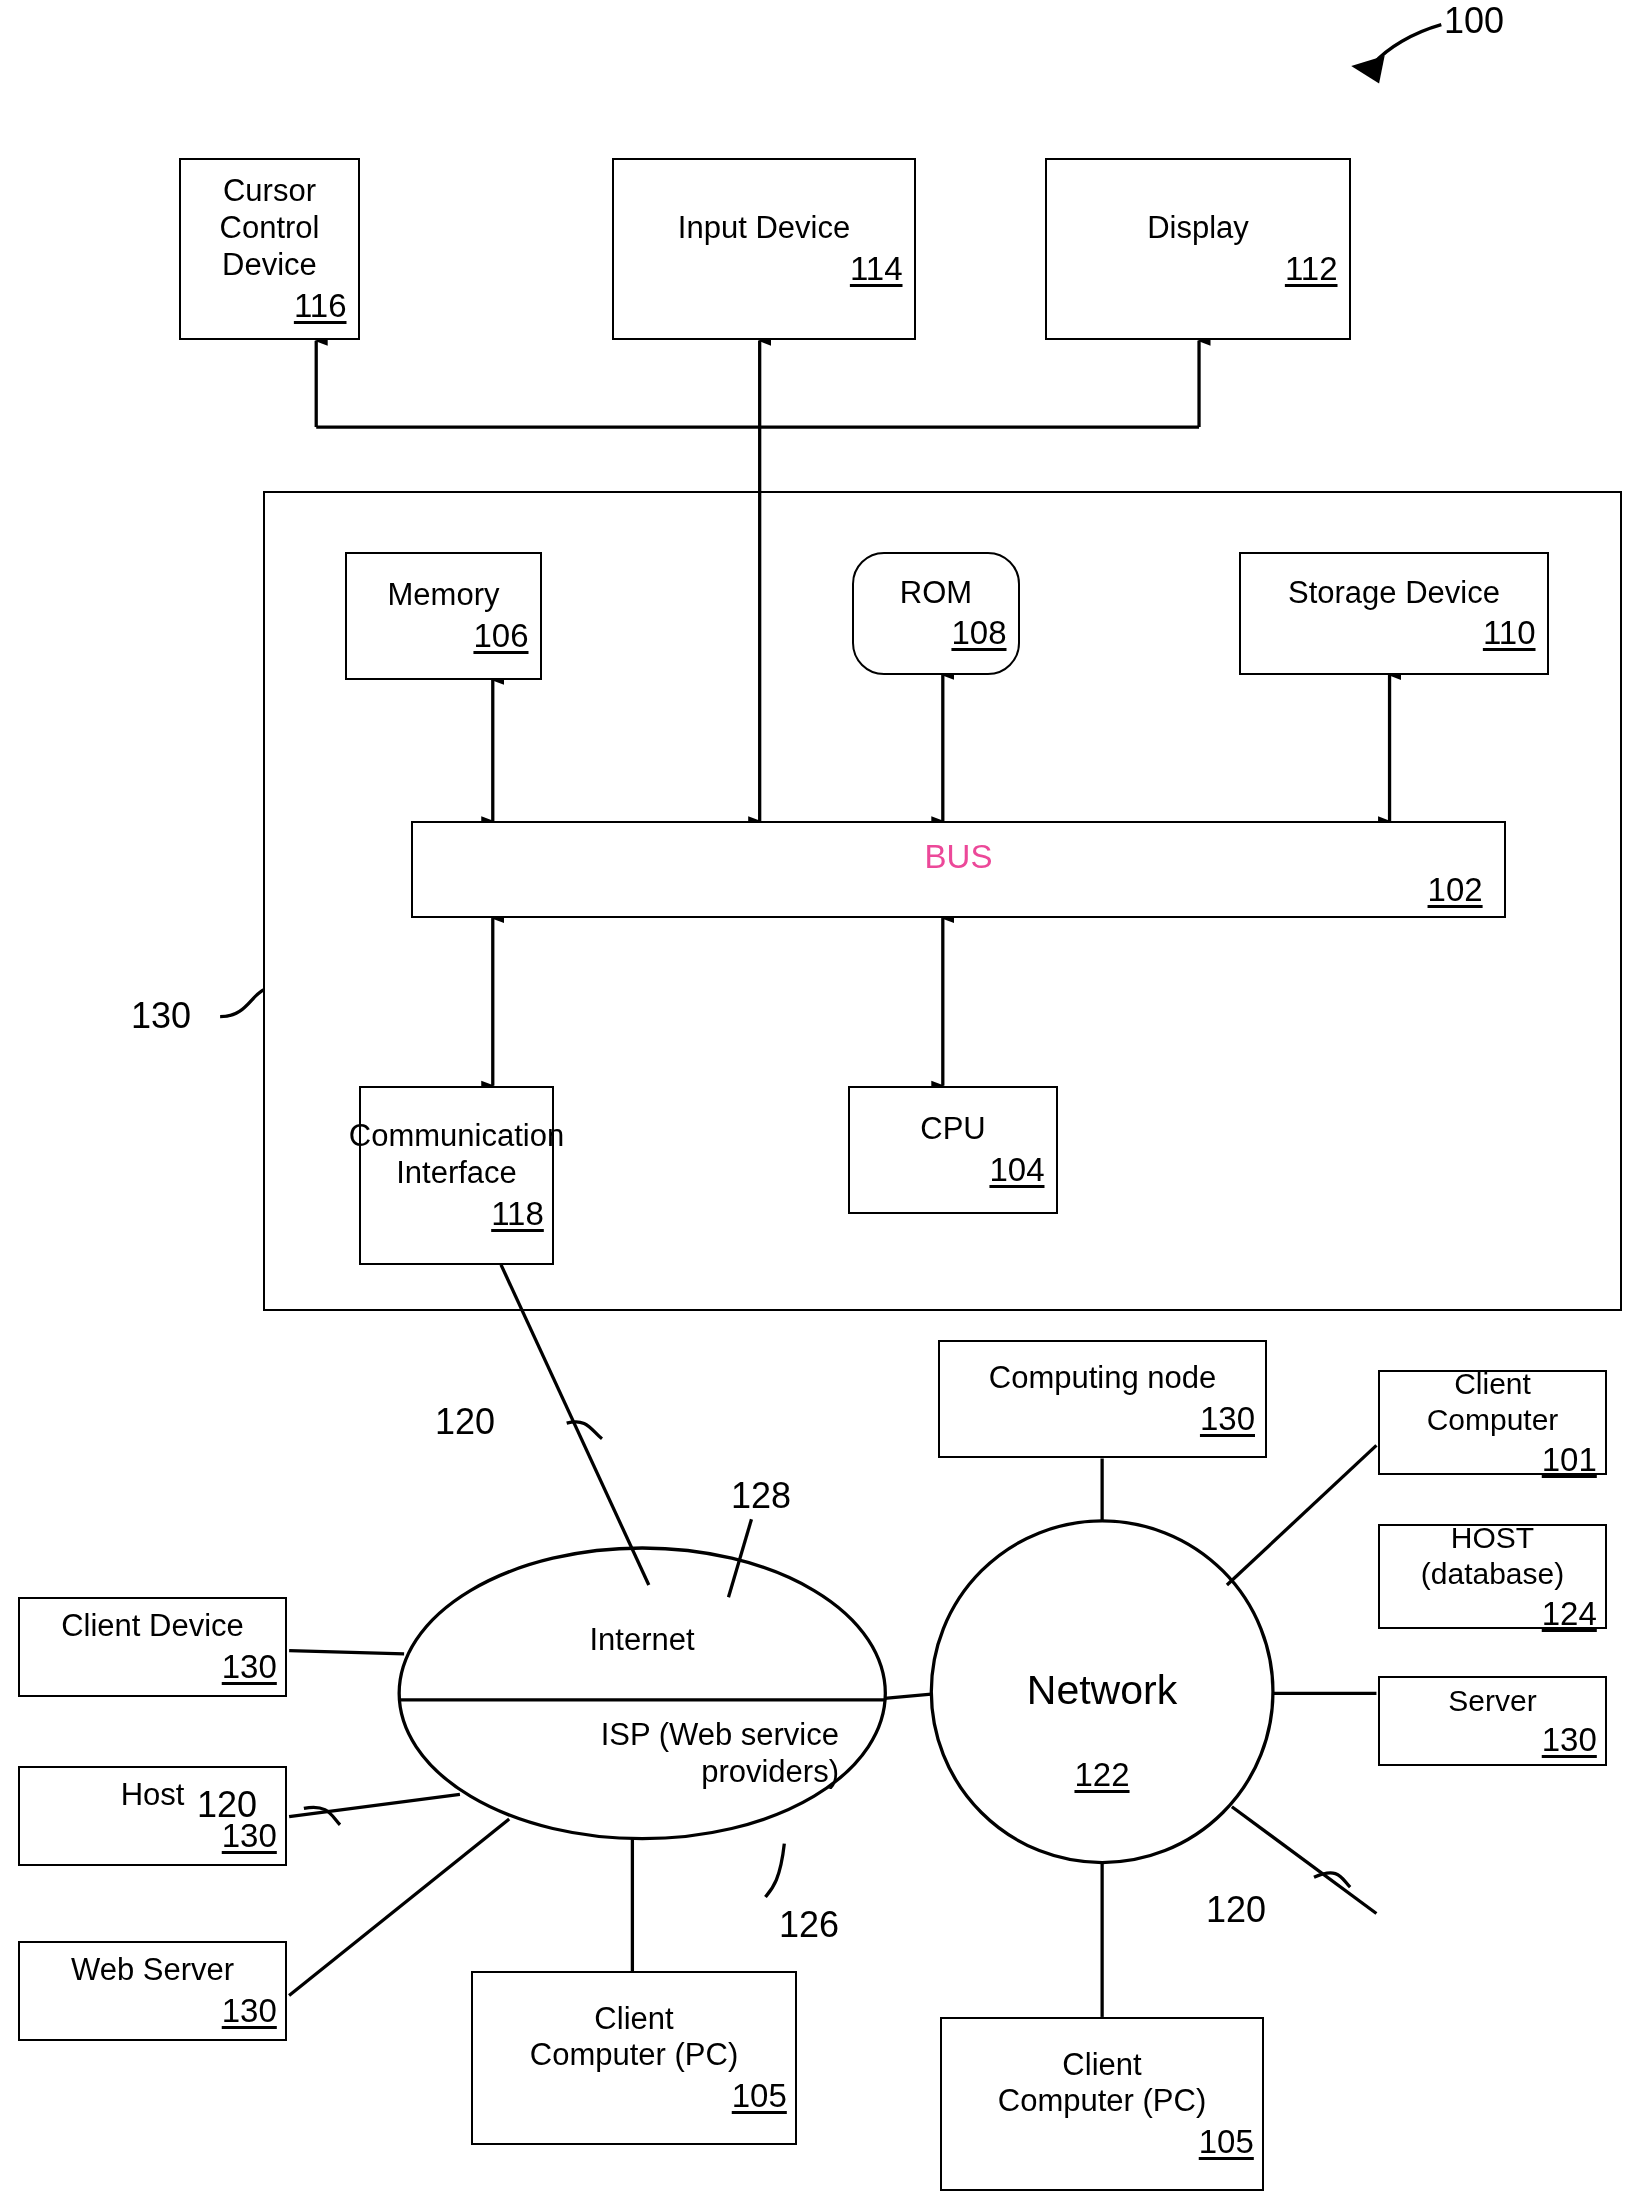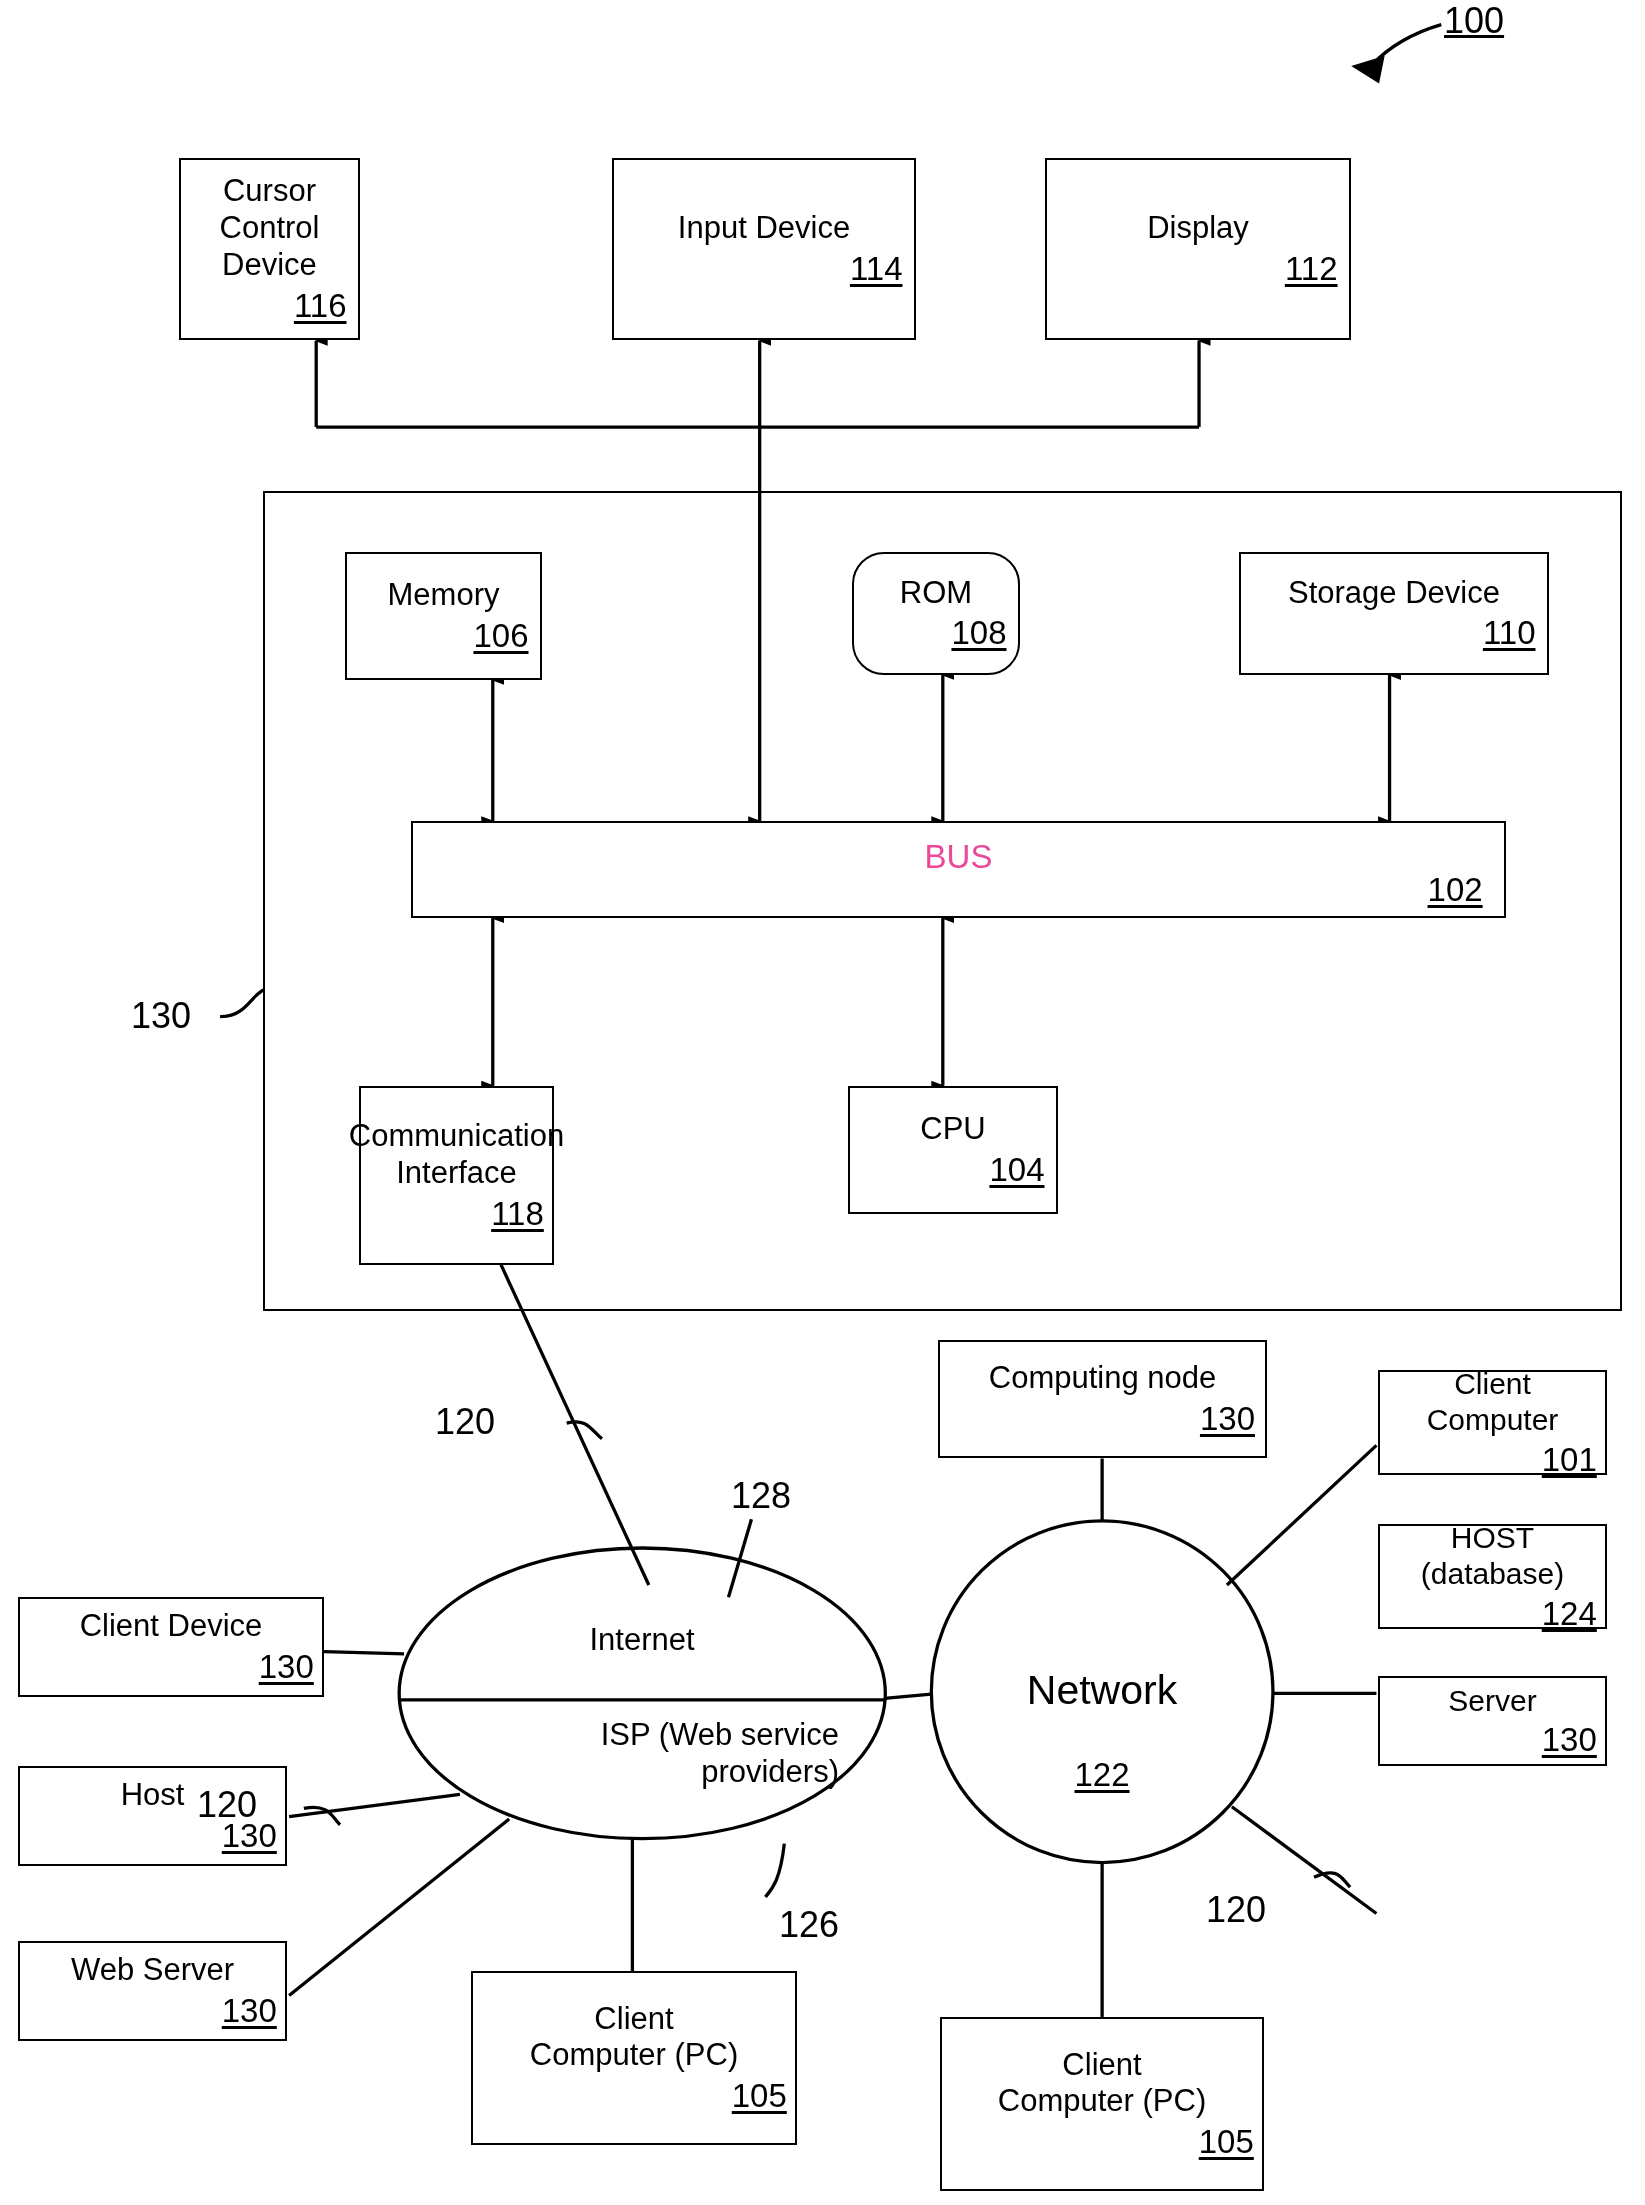--- a/index.html
+++ b/index.html
@@ -181,21 +181,21 @@
 
     <line x1="1550" y1="2062" x2="1676" y2="2062" stroke="#000" stroke-width="4"></line>
 
     <line x1="1500" y1="2200" x2="1676" y2="2330" stroke="#000" stroke-width="4"></line>
 
     <path d="M1600,2286 C1630,2272 1634,2288 1644,2298" stroke="#000" stroke-width="4" fill="none"></path>
 
     <line x1="1342" y1="2268" x2="1342" y2="2456" stroke="#000" stroke-width="4"></line>
   </svg>
 
-  <div class="ref-num" style="left:1444px; top:0px;text-decoration:underline;">100</div>
+  <div class="ref-num" style="left:1444px; top:0px;">100</div>
 
   <div class="node-box" style="left:179px; top:158px; width:181px; height:182px;">
     <div class="node-label">Cursor Control
 Device</div>
     <div class="node-num">116</div>
   </div>
 
   <div class="node-box" style="left:612px; top:158px; width:304px; height:182px;">
     <div class="node-label">Input Device</div>
     <div class="node-num">114</div>
@@ -258,21 +258,21 @@
     <div class="node-label" style="font-size:30px;">HOST
 (database)</div>
     <div class="node-num">124</div>
   </div>
 
   <div class="node-box" style="left:1378px; top:1676px; width:229px; height:90px; padding:1.6px 8.2px;">
     <div class="node-label" style="font-size:30px;">Server</div>
     <div class="node-num">130</div>
   </div>
 
-  <div class="node-box" style="left:18px; top:1597px; width:306px; height:100px; padding:1.6px 8.2px;">
+  <div class="node-box" style="left:18px; top:1597px; width:269px; height:100px; padding:1.6px 8.2px;">
     <div class="node-label">Client Device</div>
     <div class="node-num">130</div>
   </div>
 
   <div class="node-box" style="left:18px; top:1766px; width:269px; height:100px; padding:1.6px 8.2px;">
     <div class="node-label">Host</div>
     <div class="node-num">130</div>
   </div>
 
   <div class="node-box" style="left:18px; top:1941px; width:269px; height:100px; padding:1.6px 8.2px;">

